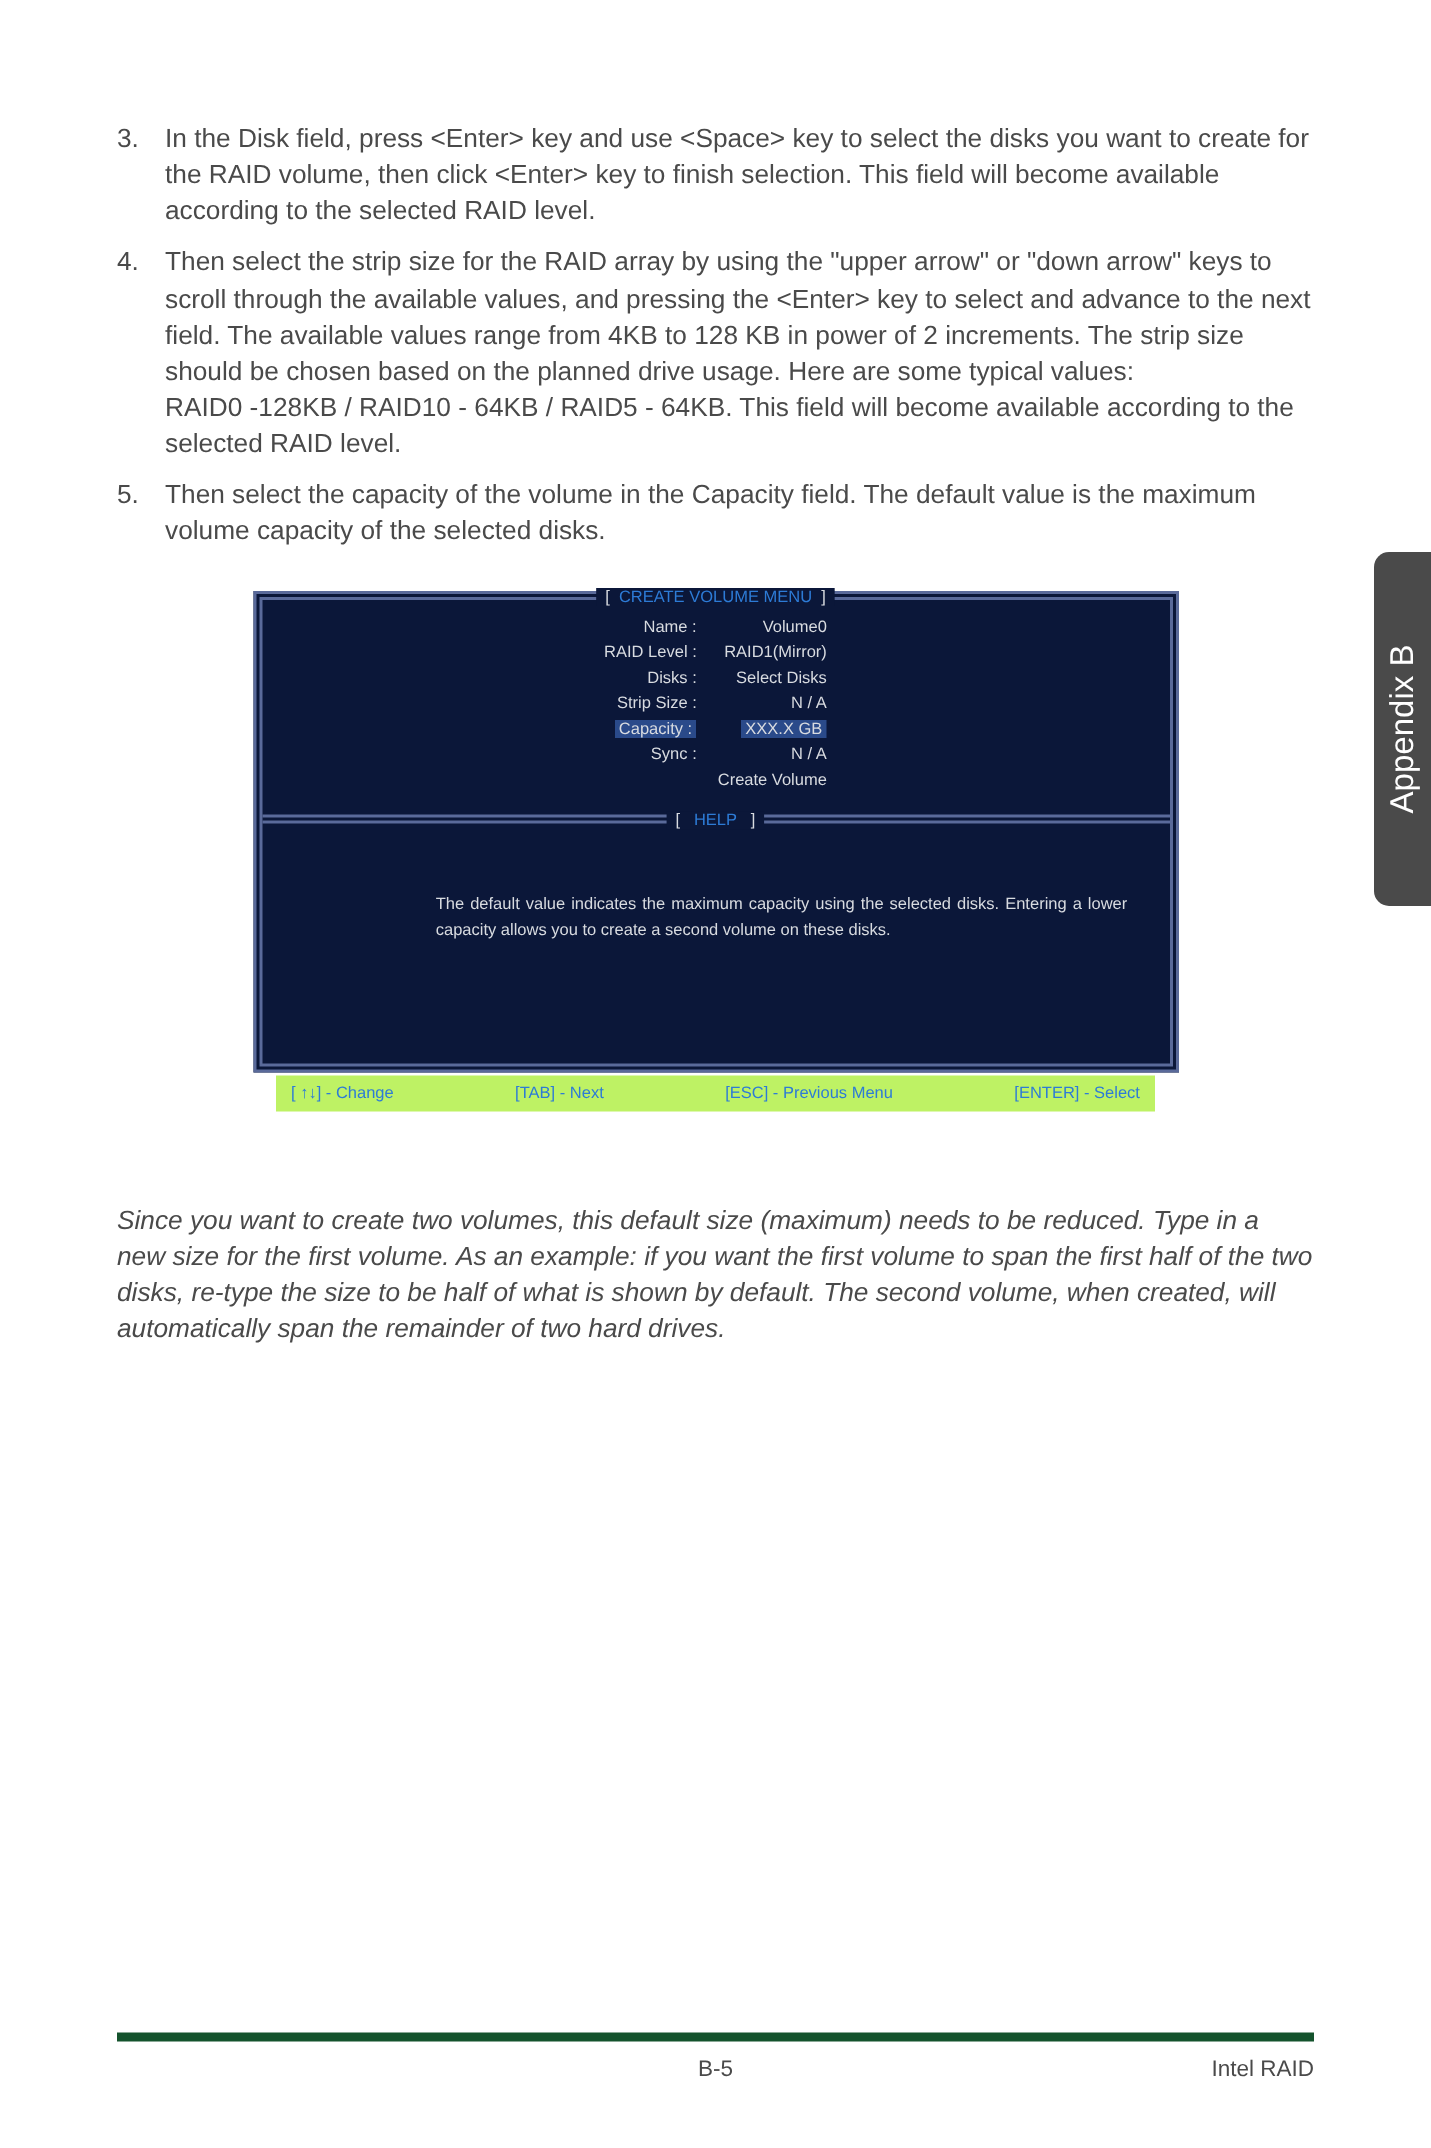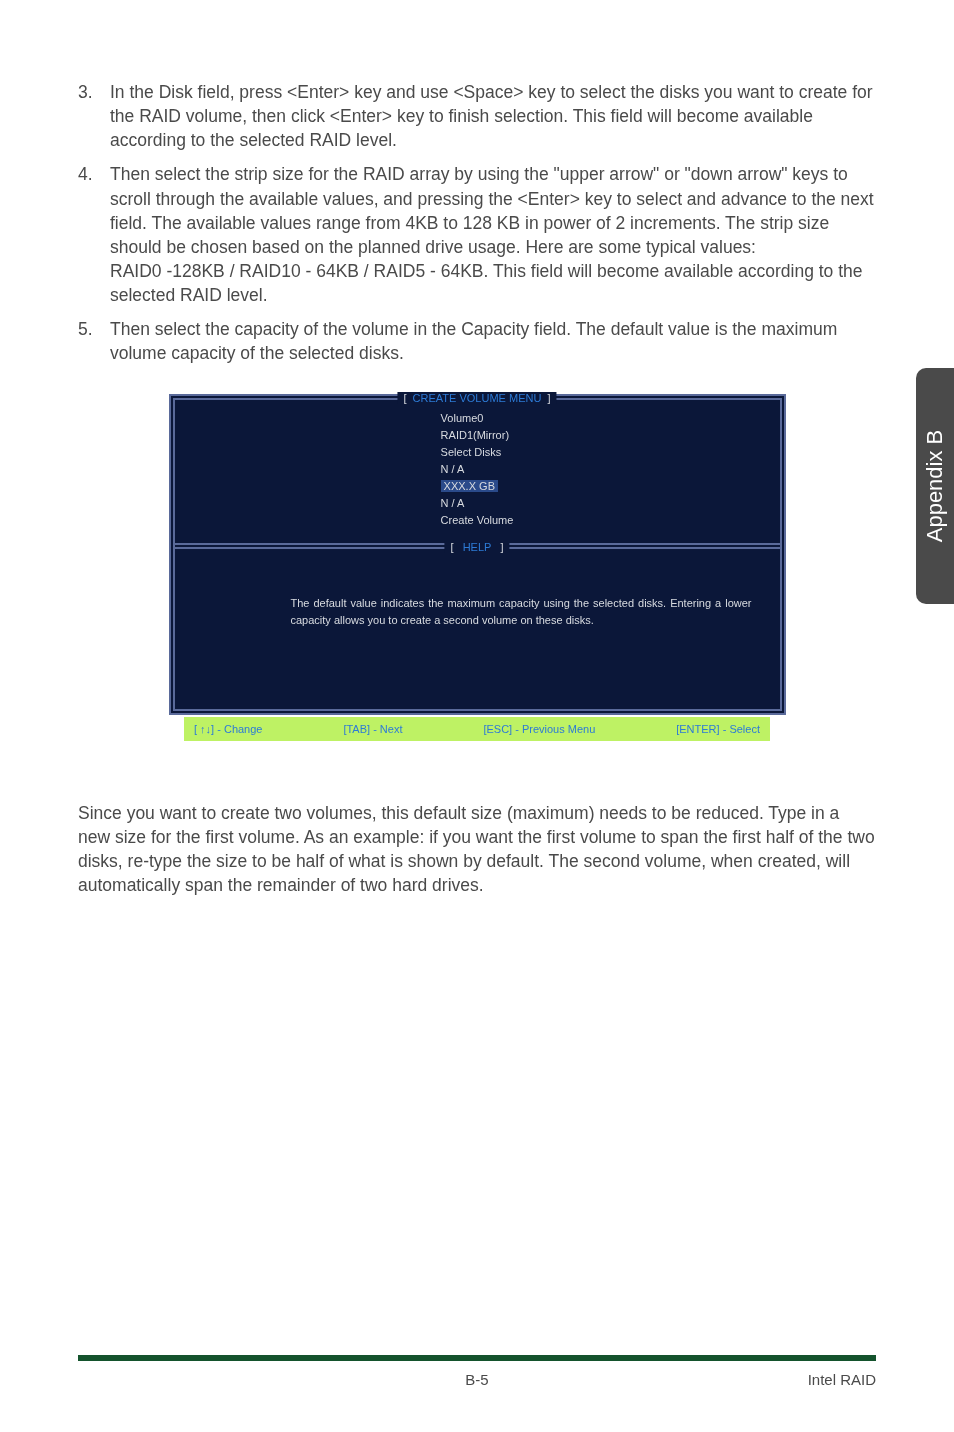--- a/index.html
+++ b/index.html
@@ -65,21 +65,21 @@
   .fields {
     display: flex;
     justify-content: center;
   }
   .labels {
     text-align: right;
     padding-right: 14px;
     line-height: 1.55;
   }
   .values {
-    text-align: left;
+    text-align: right;
     line-height: 1.55;
   }
   .hl {
     background: #2a4a8a;
     padding: 0 3px;
   }
   .help-section {
     position: relative;
     padding: 26px 40px 40px 40px;
     text-align: center;
@@ -135,20 +135,21 @@
     font-size: 20px;
     font-style: italic;
     font-weight: bold;
     color: #888;
     text-shadow: 1px 1px 0 #fff, -1px -1px 0 #555;
     letter-spacing: 0.5px;
     padding-bottom: 2px;
   }
   .important-text {
     font-size: 17.5px;
+    font-style: italic;
     color: #4a4a4a;
     line-height: 1.38;
     margin-top: 4px;
   }
   .side-tab {
     position: absolute;
     right: 0;
     top: 368px;
     width: 38px;
     height: 236px;
@@ -204,20 +205,29 @@
   </ol>
 
   <div class="bios-wrap">
     <div style="display:flex; flex-direction:column; align-items:center;">
       <div class="bios">
         <div class="bios-section" style="position:relative;">
           <div class="bios-title">
             <span class="bracket">[ &nbsp;</span><span>CREATE VOLUME MENU</span><span class="bracket">&nbsp; ]</span>
           </div>
           <div class="fields">
+            <div class="labels">
+              <div>Name :</div>
+              <div>RAID Level :</div>
+              <div>Disks :</div>
+              <div>Strip Size :</div>
+              <div><span class="hl">Capacity :</span></div>
+              <div>Sync :</div>
+              <div>&nbsp;</div>
+            </div>
             <div class="values">
               <div>Volume0</div>
               <div>RAID1(Mirror)</div>
               <div>Select  Disks</div>
               <div>N / A</div>
               <div><span class="hl">XXX.X  GB</span></div>
               <div>N / A</div>
               <div>Create Volume</div>
             </div>
           </div>

